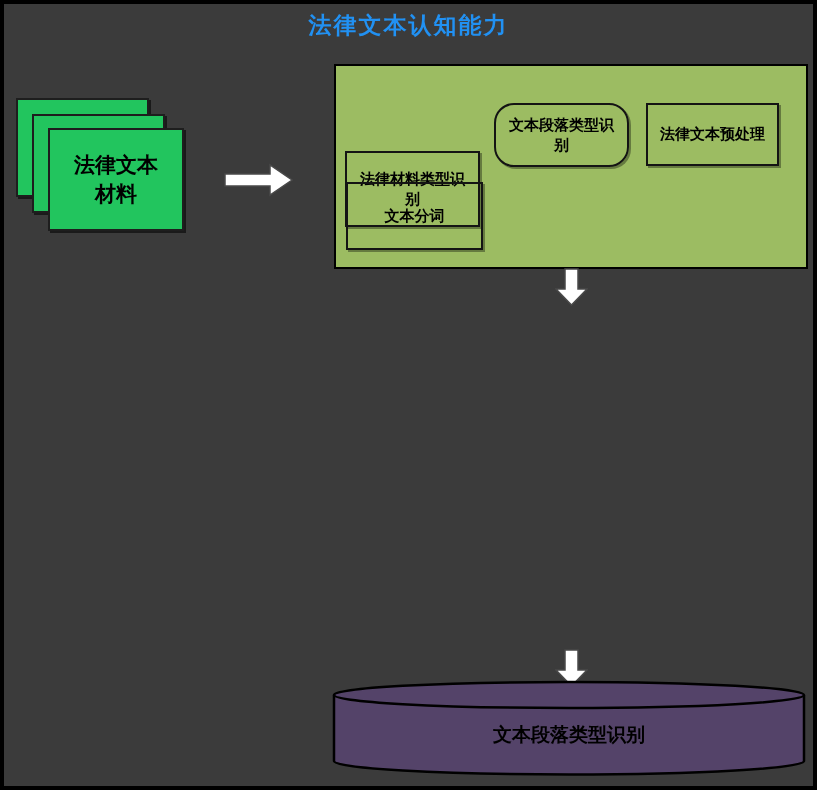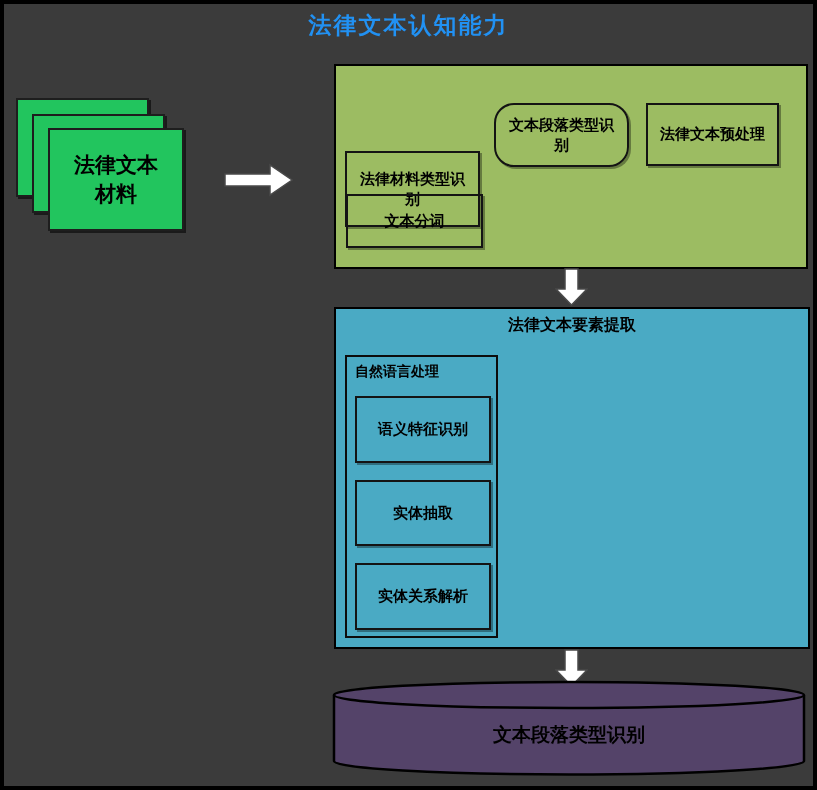--- a/index.html
+++ b/index.html
@@ -78,21 +78,21 @@
     font-size: 15px;
     font-weight: bold;
     color: #000;
     line-height: 1.35;
     padding: 2px 8px;
     box-shadow: 2px 2px 0 rgba(0,0,0,0.35);
   }
   .pre-b1 { left: 9px;   top: 37px;  width: 135px; height: 76px; margin-top: 48px; }
   .pre-b2 { left: 158px; top: 37px;  width: 135px; height: 64px; border-radius: 20px; }
   .pre-b3 { left: 310px; top: 37px;  width: 133px; height: 63px; }
-  .pre-b4 { left: 10px;  top: 128px; width: 137px; height: 54px; }
+  .pre-b4 { left: 10px;  top: 116px; width: 137px; height: 68px; }
 
   
   .extraction-box {
     position: absolute;
     left: 330px; top: 303px;
     width: 476px; height: 342px;
     background: #4AAAC4;
     border: 2px solid #000;
   }
   .extraction-box .section-title { font-size: 16px; }
@@ -150,31 +150,20 @@
     <div class="sub-box pre-b1">法律材料类型识别</div>
     <div class="sub-box pre-b2">文本段落类型识别</div>
     <div class="sub-box pre-b3">法律文本预处理</div>
     <div class="sub-box pre-b4">文本分词</div>
   </div>
 
   <svg class="flow-arrow arrow-down-1" width="33" height="39" viewBox="0 0 33 39">
     <polygon points="10,1 23,1 23,21 32,21 16.5,37 1,21 10,21"></polygon>
   </svg>
 
-  <div class="extraction-box">
-    <div class="section-title">法律文本要素提取</div>
-
-    <div class="nlp-box">
-      <div class="nlp-title">自然语言处理</div>
-      <div class="sub-box nlp-b1">语义特征识别</div>
-      <div class="sub-box nlp-b2">实体抽取</div>
-      <div class="sub-box nlp-b3">实体关系解析</div>
-    </div>
-
-  </div>
 
   <svg class="flow-arrow arrow-down-2" width="33" height="39" viewBox="0 0 33 39">
     <polygon points="10,1 23,1 23,21 32,21 16.5,37 1,21 10,21"></polygon>
   </svg>
 
   <div class="cylinder db-cylinder">
     <svg class="cyl-purple" width="474" height="97" viewBox="0 0 474 97">
       <path d="M2,15 L2,81 A235,13.5 0 0 0 472,81 L472,15"></path>
       <ellipse cx="237" cy="15" rx="235" ry="13"></ellipse>
     </svg>

